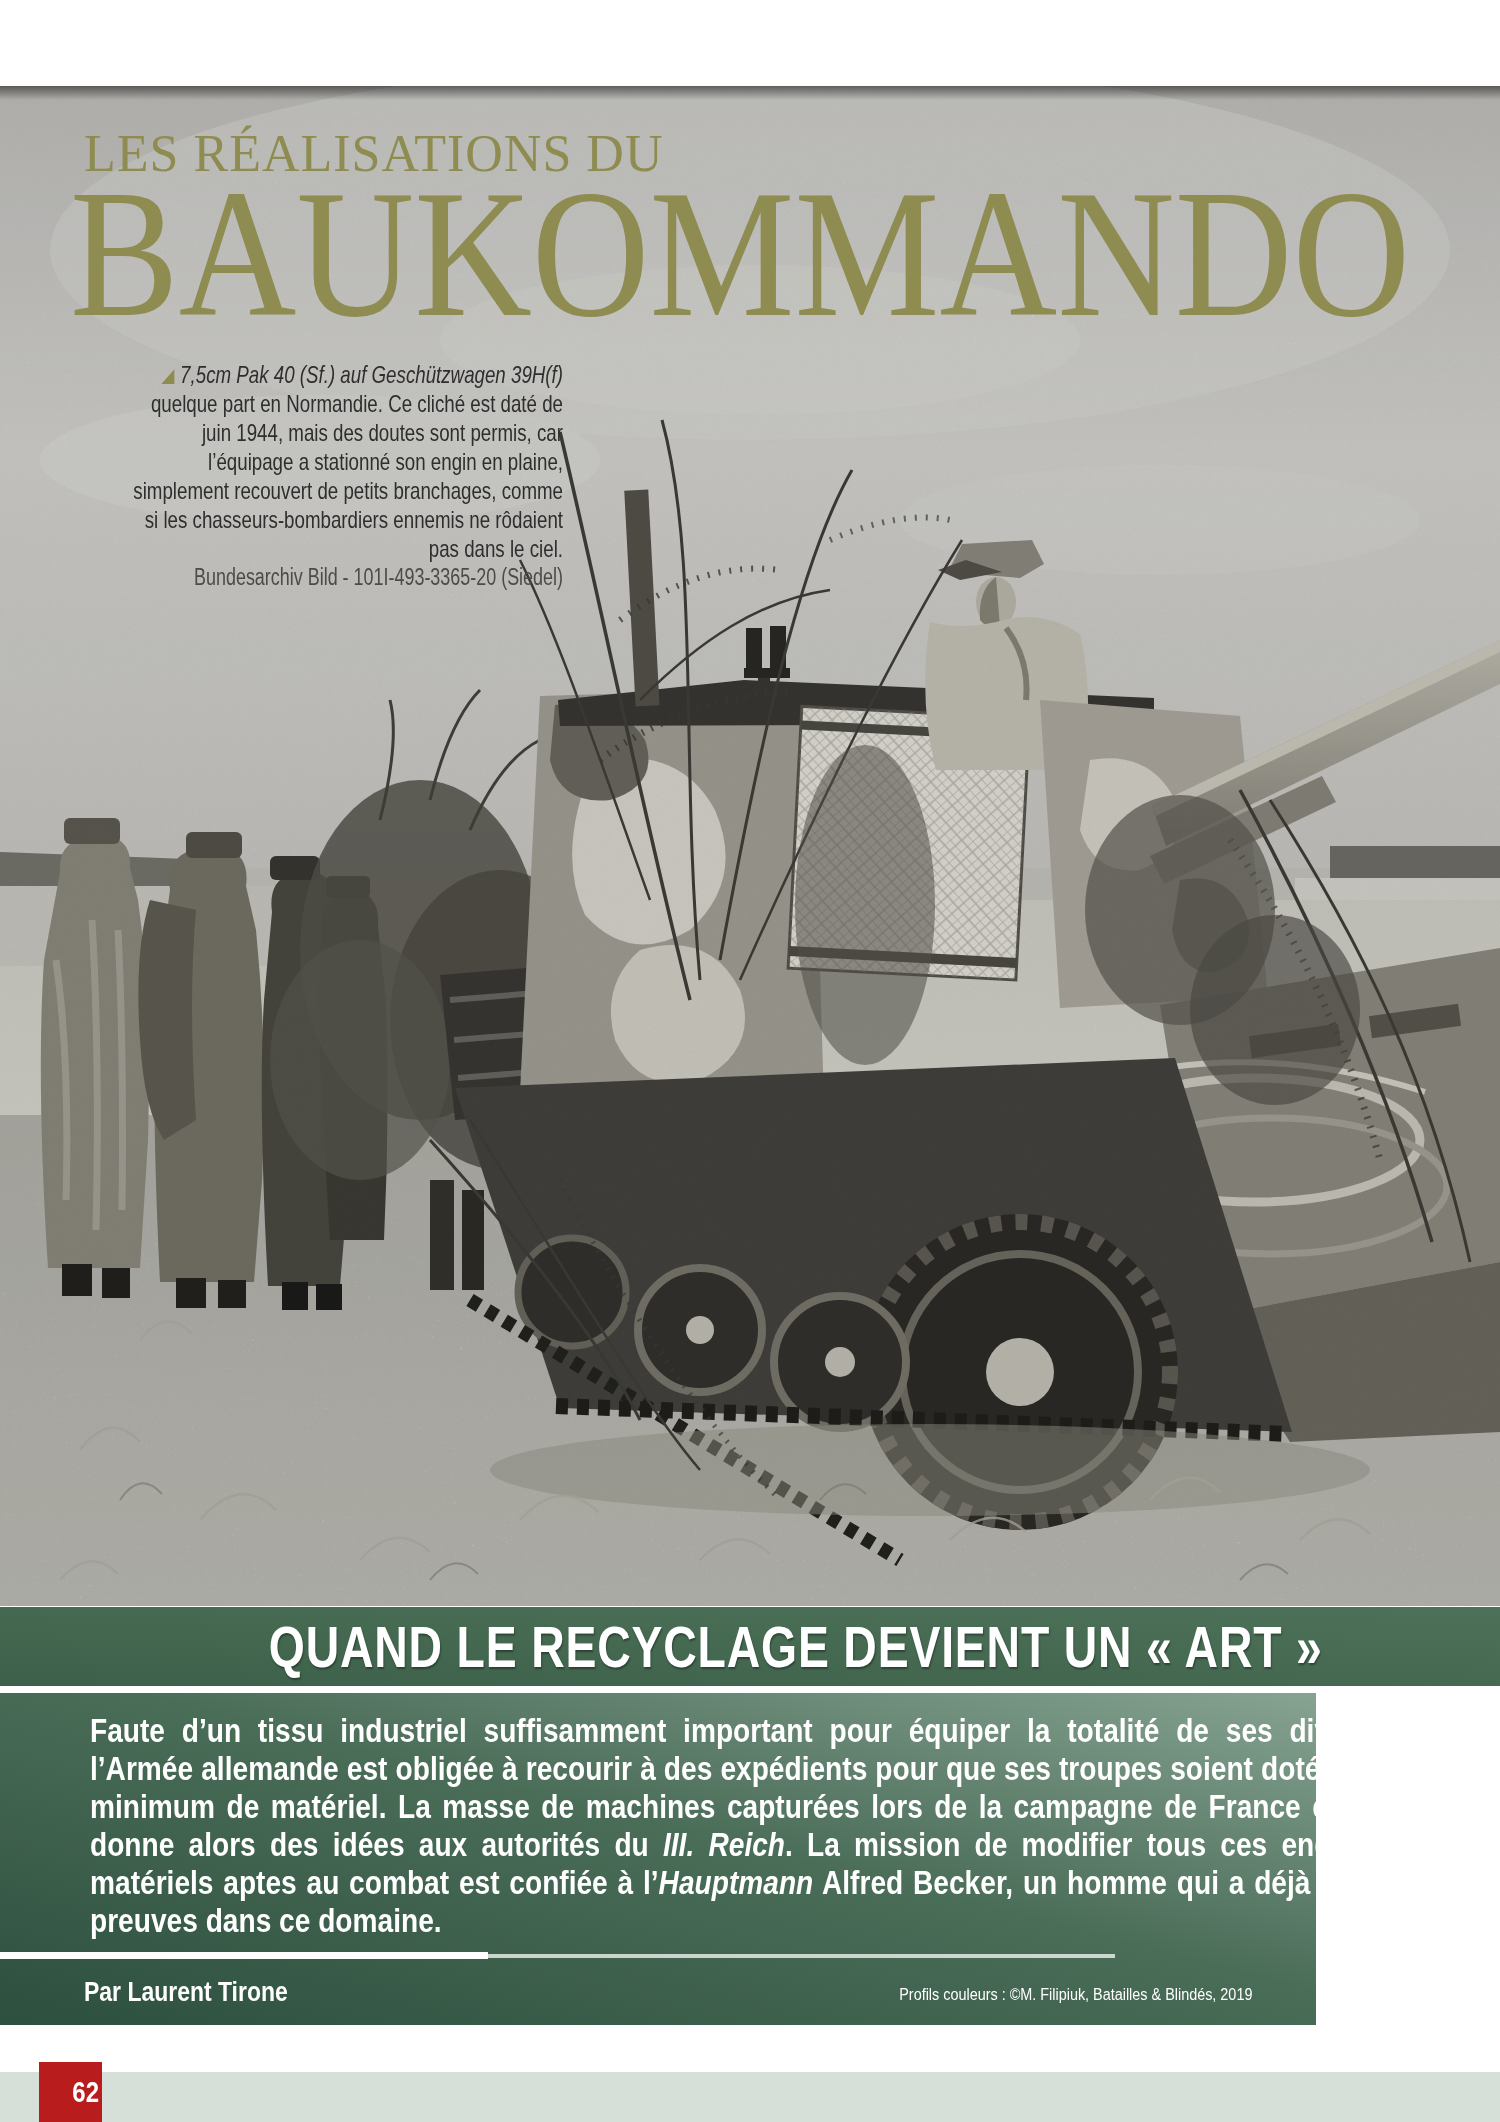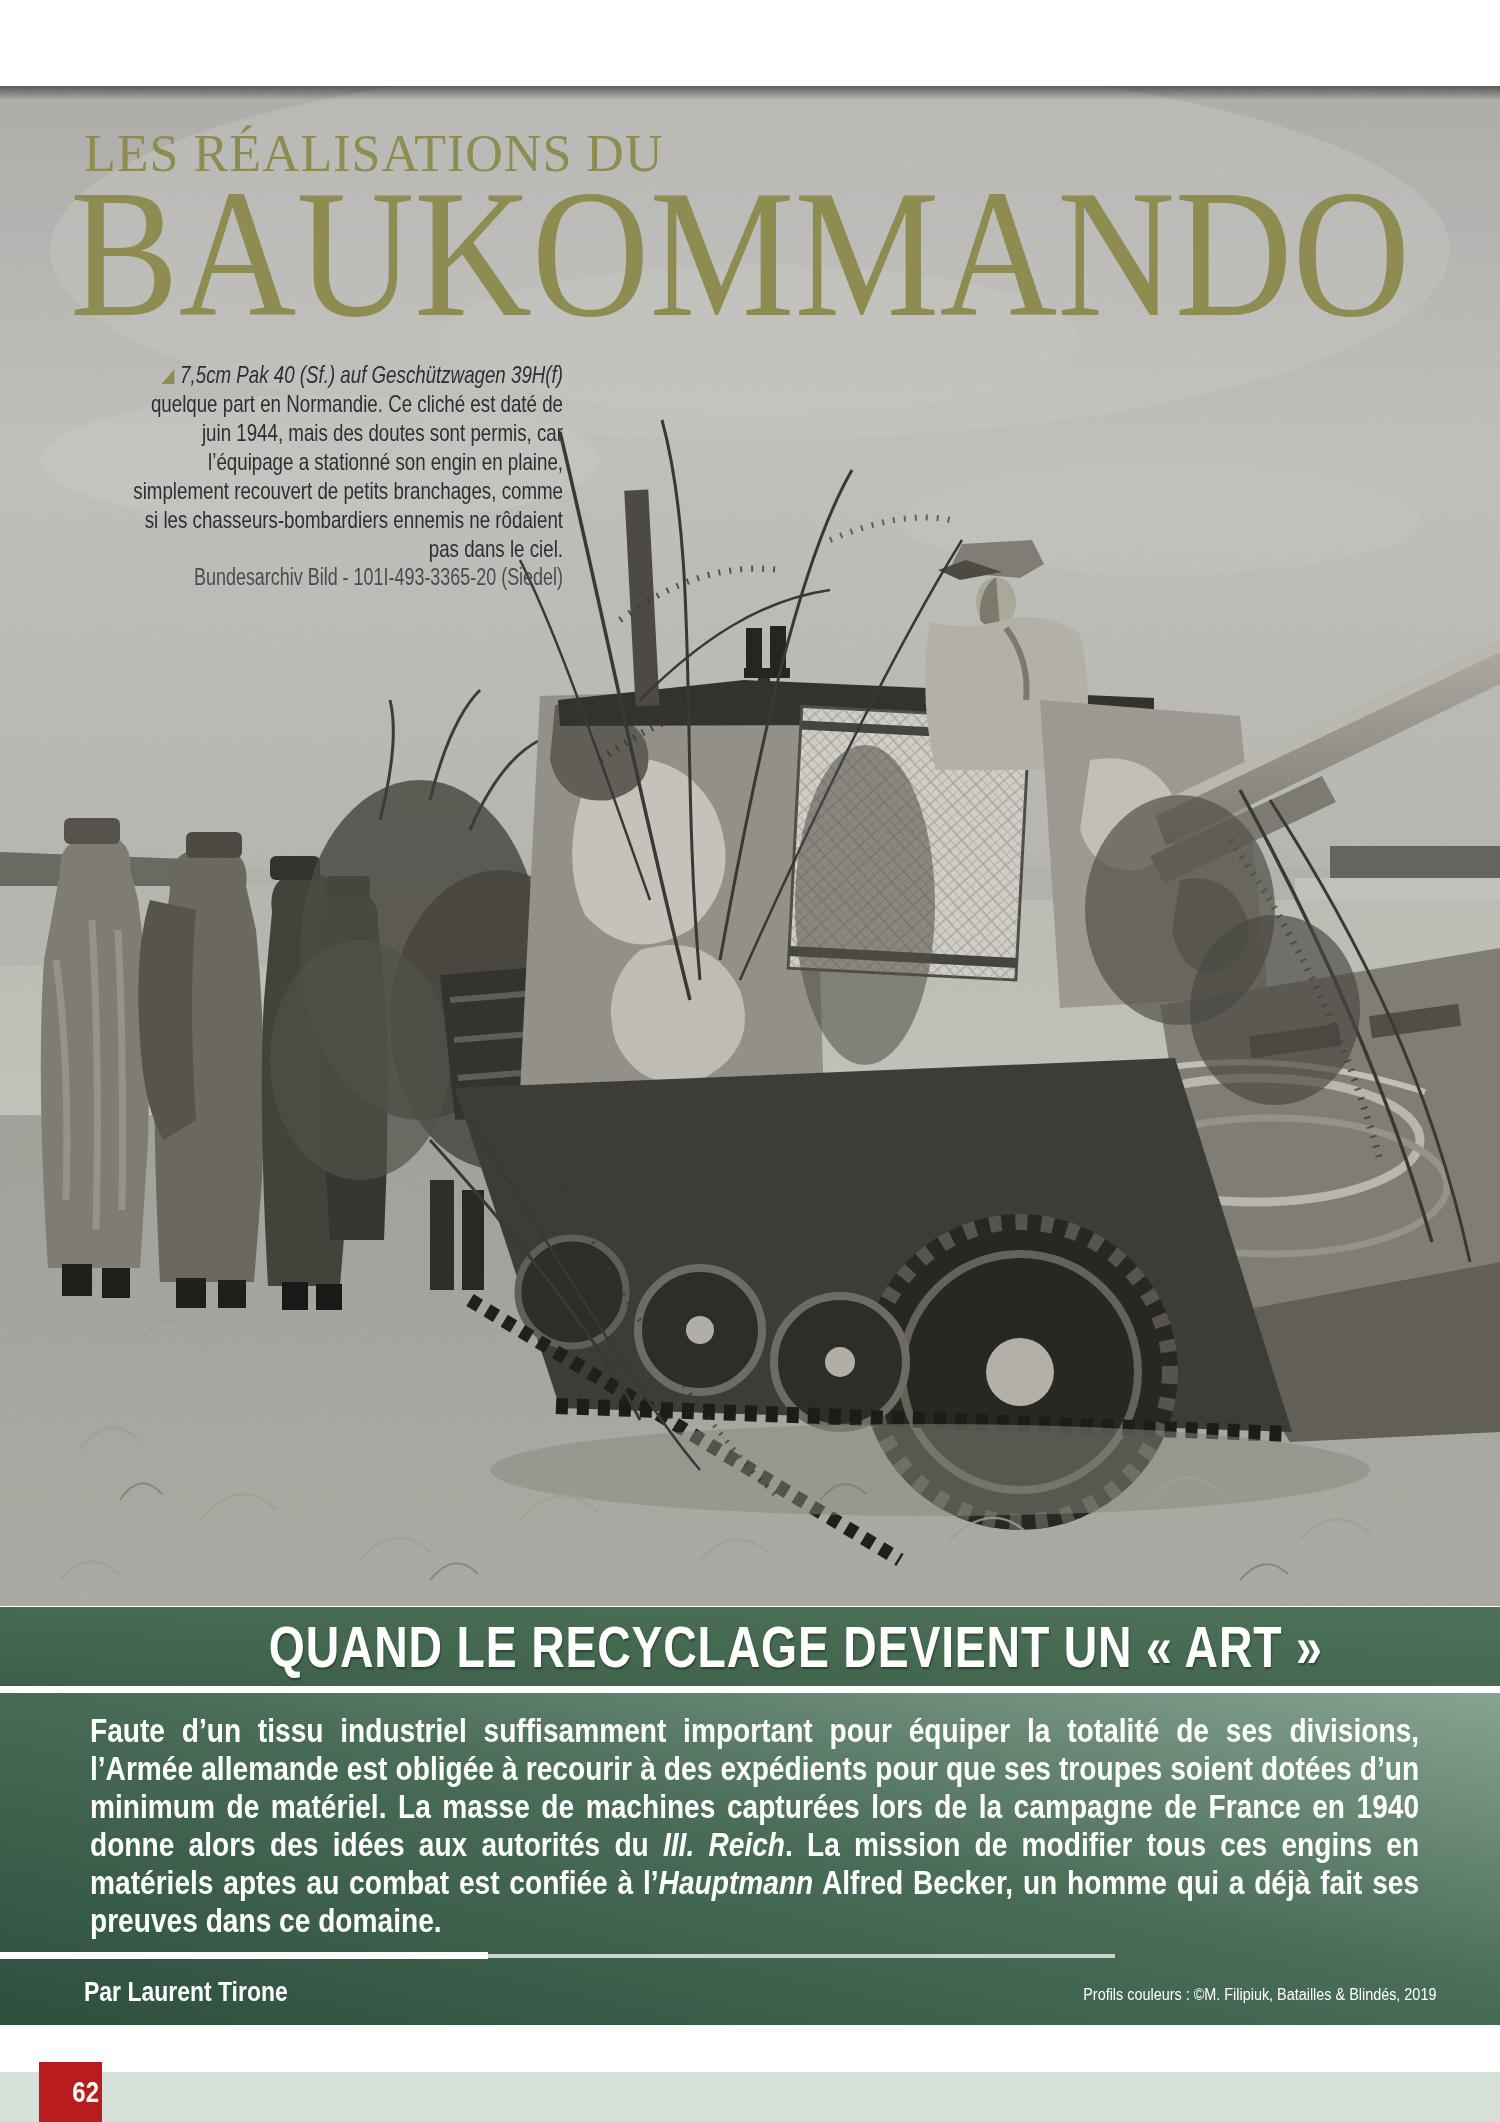--- a/index.html
+++ b/index.html
@@ -42,21 +42,21 @@
   .caption .marker{display:inline-block;width:17px;height:15px;background:#8e8c50;
         margin-right:7px;clip-path:polygon(100% 0,0 100%,100% 100%);transform:translateY(1px);}
   .caption .credit{color:#4b4b4b;font-size:23px;}
   
   .banner{position:absolute;left:0;top:1607px;width:1500px;height:79px;z-index:5;
         background:linear-gradient(to top right,#3c6049,#4e7259);
         display:flex;align-items:center;justify-content:center;padding-left:46px;}
   .banner span{color:#ffffff;font-weight:700;font-size:58px;letter-spacing:1px;
         white-space:nowrap;transform:scaleX(.8);text-shadow:1px 2px 2px rgba(0,0,0,.35);}
   
-  .introbox{position:absolute;left:0;top:1693px;width:1500px;height:332px;z-index:5;
+  .introbox{position:absolute;left:0;top:1693px;width:1316px;height:332px;z-index:5;
         background:linear-gradient(to top right,#2d4f3e,#4a6d58 55%,#87a392);}
   .intro-par{position:absolute;left:90px;top:19px;width:1560px;color:#ffffff;font-weight:700;
         font-size:33px;line-height:38px;text-align:justify;
         transform:scaleX(.852);transform-origin:left top;}
   .intro-par span{display:inline;}
   .divider-bright{position:absolute;left:0;top:259px;width:488px;height:7px;background:#ffffff;}
   .divider-dim{position:absolute;left:488px;top:261px;width:627px;height:4px;
         background:rgba(237,243,239,.8);}
   .author{position:absolute;left:84px;top:283px;color:#ffffff;font-weight:700;font-size:28px;
         white-space:nowrap;transform:scaleX(.82);transform-origin:left top;}

